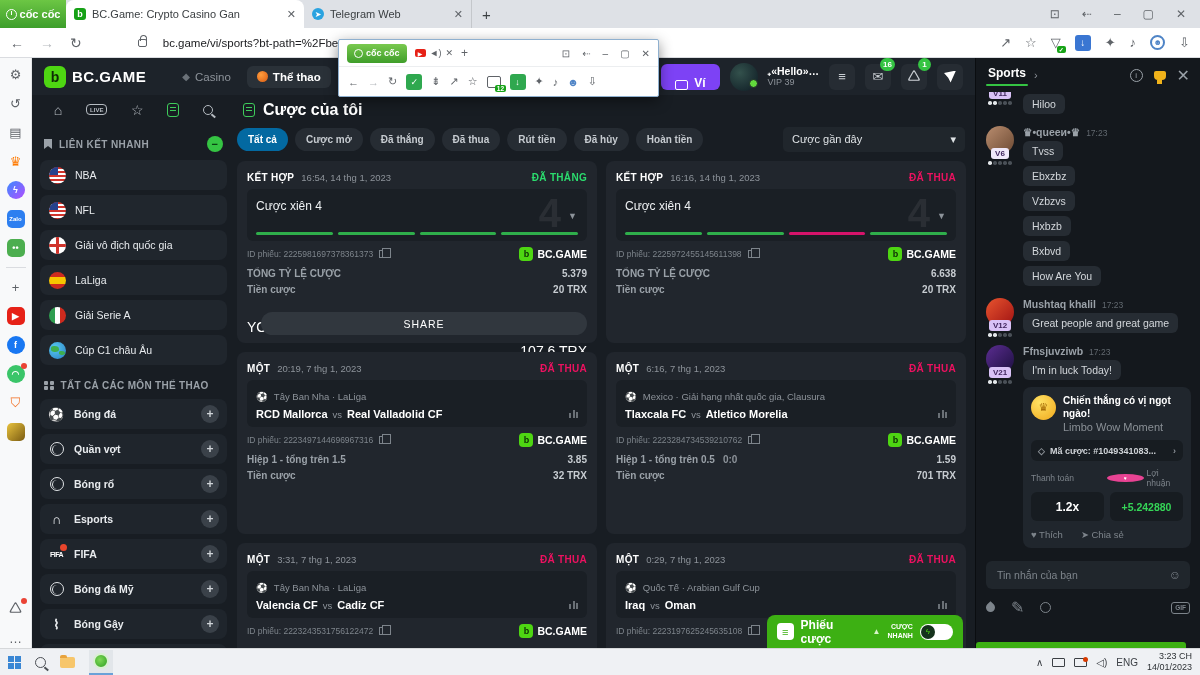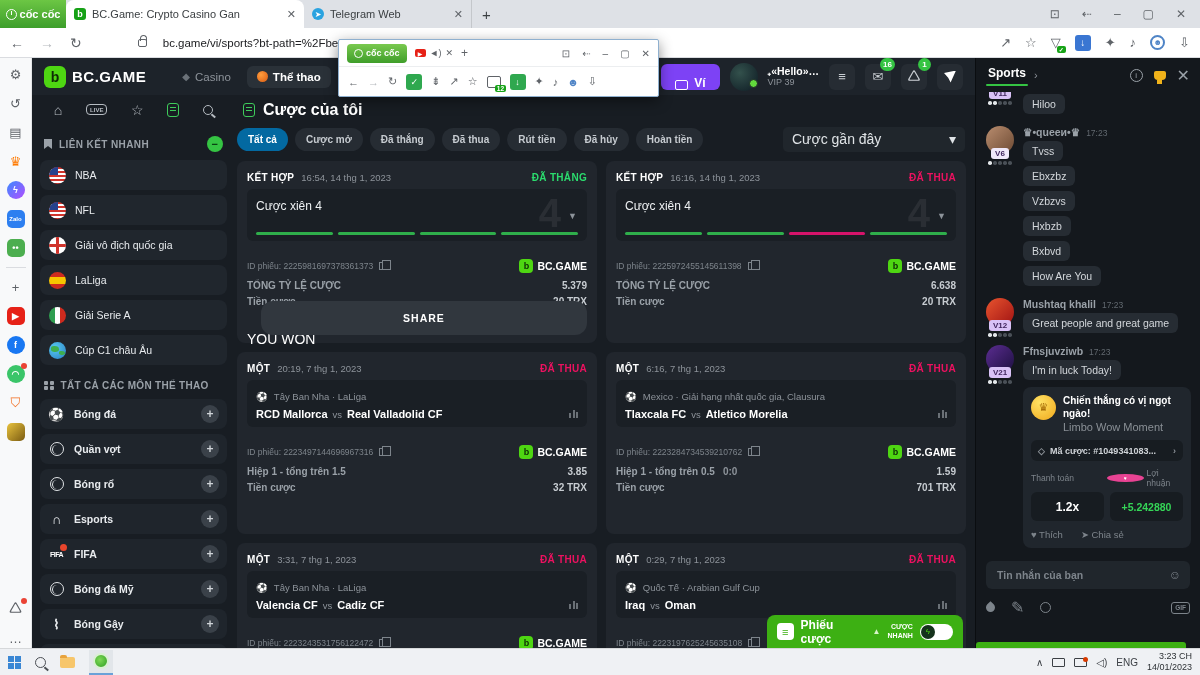--- a/index.html
+++ b/index.html
@@ -127,51 +127,51 @@
   .ring.half::after{content:"";position:absolute;left:4px;top:4px;width:9px;height:9px;border-left:1.6px solid #dfe3e6;border-radius:50%;}
   .fifat{font-size:7px;font-weight:bold;color:#fff;letter-spacing:-.5px;}
   .fifat::after{content:"";position:absolute;right:-2px;top:-2px;width:7px;height:7px;background:#e8452c;border-radius:50%;}
   .plusbtn{margin-left:auto;width:18px;height:18px;border-radius:50%;background:#3a4149;color:#cfd4d8;font-size:12px;display:flex;align-items:center;justify-content:center;}
 
   
   .main{position:absolute;left:203px;top:66px;right:225px;bottom:0;padding:0 10px 0 2px;overflow:hidden;}
   .filters{display:flex;align-items:center;gap:7px;height:30px;}
   .pill{height:23px;padding:0 11px;border-radius:12px;background:#262c33;color:#c6cbd0;font-size:10px;font-weight:bold;display:flex;align-items:center;}
   .pill.on{background:#0369a1;color:#fff;}
-  .sortdd{margin-left:auto;width:182px;height:25px;border-radius:5px;background:#20262c;color:#dfe3e6;font-size:14px;display:flex;align-items:center;justify-content:space-between;padding:0 9px;}
+  .sortdd{margin-left:auto;width:182px;height:25px;border-radius:5px;background:#20262c;color:#dfe3e6;font-size:11px;display:flex;align-items:center;justify-content:space-between;padding:0 9px;}
   .cards{display:grid;grid-template-columns:360px 360px;gap:9px;margin-top:7px;}
   .card{background:#21262d;border-radius:8px;padding:8px 10px;height:182px;position:relative;}
   .chead{display:flex;align-items:center;gap:7px;font-size:9.5px;color:#8d939a;height:16px;}
   .ctype{color:#fff;font-weight:bold;font-size:10px;letter-spacing:.3px;}
   .cstat{margin-left:auto;font-weight:bold;font-size:10px;letter-spacing:.3px;}
   .cstat[data-k="win"]{color:#2bdc6e;}
   .cstat[data-k="lose"]{color:#ed1160;}
   .innbox{background:#1a1f25;border-radius:6px;margin-top:4px;padding:7px 9px;position:relative;}
   .combobox{height:52px;}
   .cname{color:#eef1f3;font-size:12px;}
   .bignum{position:absolute;right:26px;top:2px;font-size:40px;font-weight:bold;color:rgba(255,255,255,.07);}
   .caret{position:absolute;right:10px;top:22px;color:#8d939a;font-size:9px;}
   .legs{position:absolute;left:9px;right:9px;bottom:6px;display:flex;gap:5px;}
   .leg{flex:1;height:3.5px;border-radius:2px;background:#2fae4b;}
   .leg[data-r="lose"]{background:#d6136b;}
   .lgrow{display:flex;align-items:center;gap:6px;color:#8d939a;font-size:9.5px;height:18px;}
   .teamrow{display:flex;align-items:center;gap:5px;margin-top:3px;color:#fff;font-size:11px;font-weight:bold;}
   .vsg{color:#8d939a;font-weight:normal;font-size:9.5px;}
   .statsic{margin-left:auto;display:flex;align-items:flex-end;gap:1.5px;}
   .statsic i{width:2px;background:#6a7076;}
-  .ticketrow{display:flex;align-items:center;gap:6px;margin-top:16px;height:18px;}
+  .ticketrow{display:flex;align-items:center;gap:6px;margin-top:4px;height:18px;}
   .tid{font-size:8.5px;color:#7d848b;}
   .copyic{width:7px;height:8px;border:1px solid #7d848b;position:relative;}
   .copyic::before{content:"";position:absolute;left:2px;top:-3px;width:7px;height:8px;border:1px solid #7d848b;background:#21262d;}
   .bcbrand{margin-left:auto;display:flex;align-items:center;gap:4px;color:#fff;font-weight:bold;font-size:10.5px;}
   .bcmark2{width:14px;height:14px;border-radius:4px;background:#4ed612;color:#0d2b05;font-weight:bold;font-size:9px;display:flex;align-items:center;justify-content:center;}
   .kv{display:flex;justify-content:space-between;font-size:10px;color:#9aa1a8;margin-top:5px;font-weight:bold;}
   .kv .val{color:#c7ccd1;}
   .kv.strong,.kv.strong .val{color:#fff;font-weight:normal;font-size:14px;margin-top:24px;}
-  .sharebtn{position:absolute;left:24px;right:10px;bottom:8px;height:34px;border-radius:12px;background:#31373e;color:#fff;font-size:10.5px;font-weight:bold;letter-spacing:1px;display:flex;align-items:center;justify-content:center;}
+  .sharebtn{position:absolute;left:24px;right:10px;bottom:8px;height:23px;border-radius:12px;background:#31373e;color:#fff;font-size:10.5px;font-weight:normal;letter-spacing:1px;display:flex;align-items:center;justify-content:center;}
   .scorel{color:#8d939a;margin-left:8px;}
   .scroll{position:absolute;right:220px;top:66px;bottom:0;width:5px;background:#1d2228;}
   .scroll i{position:absolute;left:1px;top:6px;width:3px;height:90px;border-radius:2px;background:#3a4149;display:block;}
   .betslip{position:absolute;right:12px;bottom:0;width:196px;height:33px;background:#3db013;border-radius:8px 8px 0 0;display:flex;align-items:center;gap:7px;padding:0 10px;z-index:20;}
   .bsdoc{width:17px;height:17px;border-radius:4px;background:#fff;color:#3db013;font-weight:bold;font-size:11px;display:flex;align-items:center;justify-content:center;}
   .bslabel{color:#fff;font-weight:bold;font-size:12px;}
   .bscaret{color:#d7f5c9;font-size:8px;}
   .quick{margin-left:auto;text-align:right;color:#fff;font-size:7px;font-weight:bold;line-height:1.15;}
   .toggle{width:34px;height:16px;background:#fff;border-radius:9px;position:relative;}
   .toggle i{position:absolute;left:1px;top:1px;width:14px;height:14px;border-radius:50%;background:#15321c;color:#4ed612;font-size:8px;display:flex;align-items:center;justify-content:center;font-style:normal;}
@@ -210,21 +210,21 @@
   .wlabels{display:flex;margin-top:7px;font-size:8.5px;color:#7d848b;}
   .wlabels span{flex:1;display:flex;align-items:center;gap:3px;}
   .pinkdot{width:8px;height:8px;border-radius:50%;background:#e84393;color:#fff;font-size:5px;display:flex;align-items:center;justify-content:center;}
   .wvals{display:flex;gap:6px;margin-top:4px;}
   .wvbox{flex:1;height:29px;background:#171c21;border-radius:6px;display:flex;align-items:center;justify-content:center;font-weight:bold;}
   .wv1{color:#fff;font-size:12px;}
   .wv2{color:#35d557;font-size:10.5px;}
   .wfoot{display:flex;gap:18px;margin-top:8px;color:#7d848b;font-size:9.5px;align-items:center;}
   .chatbottom{position:absolute;left:0;right:0;bottom:0;height:95px;background:#14181d;padding:8px 10px 0;}
   .chinput{height:28px;background:#20262c;border-radius:6px;display:flex;align-items:center;padding:0 9px;gap:6px;}
-  .chinput input{flex:1;background:transparent;border:none;outline:none;color:#d3d7db;font-size:10.5px;font-weight:bold;}
+  .chinput input{flex:1;background:transparent;border:none;outline:none;color:#d3d7db;font-size:10.5px;}
   .chinput input::placeholder{color:#7d848b;}
   .smiley{color:#7d848b;font-size:12px;}
   .chtools{display:flex;align-items:center;gap:16px;margin-top:9px;color:#7d848b;}
   .dropi{width:9px;height:9px;background:#7d848b;border-radius:0 50% 50% 50%;transform:rotate(45deg);}
   .coini{width:11px;height:11px;border:1.5px solid #7d848b;border-radius:50%;}
   .gifbtn{margin-left:auto;border:1.3px solid #7d848b;border-radius:3px;font-size:6.5px;font-weight:bold;padding:1.5px 3px;}
   .greenbar{position:absolute;left:0;right:14px;bottom:0;height:6px;background:#3db013;border-radius:3px 3px 0 0;}
 </style>
 </head>
 <body>

